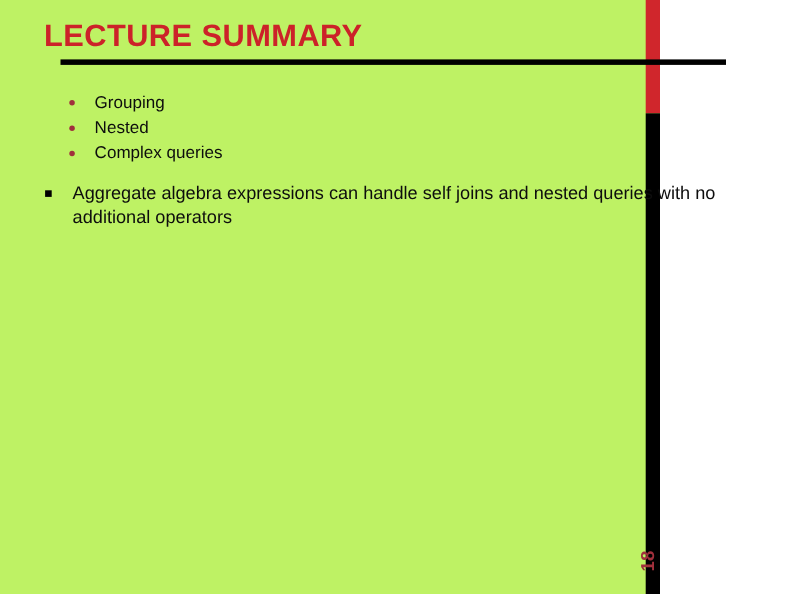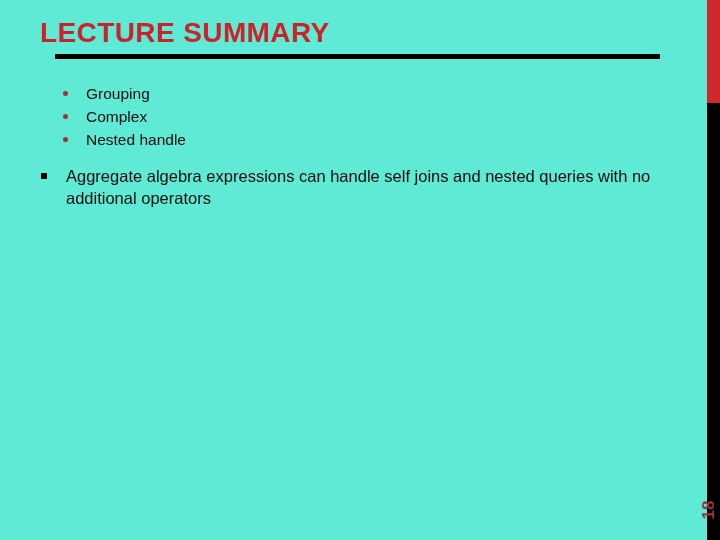--- a/index.html
+++ b/index.html
@@ -8,23 +8,23 @@
   }
   body {
     width: 720px;
     height: 540px;
     background: #ffffff;
     font-family: "Liberation Sans", sans-serif;
     overflow: hidden;
   }
   .slide {
     position: relative;
-    width: 720px;
+    width: 600px;
     height: 540px;
-    background: #5eead4;
+    background: #bef264;
     box-sizing: border-box;
   }
 
   
   .edge-red {
     position: absolute;
     right: 0;
     top: 0;
     width: 13px;
     height: 103px;
@@ -156,26 +156,26 @@
 
 
 
       <div class="bullet2">
         <span class="marker"></span>
         <span class="txt">Grouping</span>
       </div>
 
       <div class="bullet2">
         <span class="marker"></span>
-        <span class="txt">Complex</span>
+        <span class="txt">Nested</span>
       </div>
 
       <div class="bullet2">
         <span class="marker"></span>
-        <span class="txt">Nested handle</span>
+        <span class="txt">Complex queries</span>
       </div>
 
     </div>
 
     <div class="bullet1 gap-after-list">
       <span class="marker"></span>
       <span class="txt">Aggregate algebra expressions can handle self joins and nested queries with no additional operators</span>
     </div>
 
 

